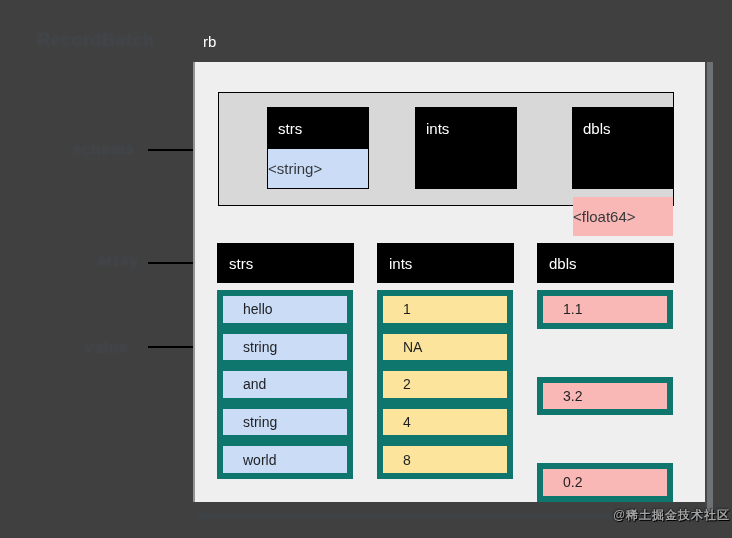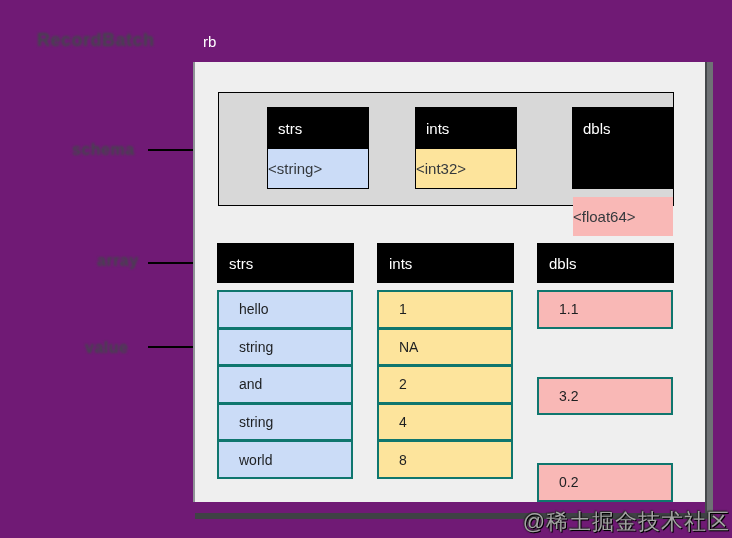--- a/index.html
+++ b/index.html
@@ -3,21 +3,21 @@
 <meta charset="utf-8">
 <style>
   * { margin: 0; padding: 0; box-sizing: border-box; }
   html, body { background: #000; }
   body { font-family: "Liberation Sans", "DejaVu Sans", sans-serif; }
 
   .canvas {
     position: relative;
     width: 732px;
     height: 538px;
-    background: #701a75;
+    background: #404040;
     overflow: hidden;
   }
 
   
   .dim-label {
     position: absolute;
     color: #42464b;
     font-weight: 700;
     filter: blur(1.1px);
     letter-spacing: 0.5px;
@@ -99,21 +99,21 @@
     width: 137px; height: 40px;
     background: #000;
     color: #fff;
     font-size: 15px;
     display: flex; align-items: center;
     padding-left: 12px;
   }
   .col-cells { position: absolute; top: 228px; width: 136px; }
   .cell {
     height: 38.6px;
-    border: 2px solid #0f766e;
+    border: 6px solid #0f766e;
     margin-top: -1px;
     display: flex; align-items: center;
     padding-left: 20px;
     font-size: 14px;
     color: #1d1f21;
   }
   .cell:first-child { margin-top: 0; }
   .bg-blue { background: #cbdcf7; }
   .bg-yellow { background: #fde49c; }
   .bg-pink { background: #f9b8b6; margin-top: 48px; }
@@ -141,22 +141,22 @@
   .arrow-array .shaft { width: 63px; }
   .arrow-array .head { left: 61px; }
   .arrow-value { left: 148px; top: 347px; }
   .arrow-value .shaft { width: 71px; }
   .arrow-value .head { left: 69px; }
 
   .watermark {
     position: absolute;
     right: 2px; top: 507px;
     color: #a3a3a3;
-    font-size: 22px;
-    font-weight: 400;
+    font-size: 12px;
+    font-weight: 700;
     letter-spacing: 1px;
     text-shadow: 1px 1px 0 #000, -1px -1px 1px #303030, 0 0 2px #000;
   }
 </style>
 </head>
 <body>
 
 <div class="canvas">
 
   <div class="dim-label dim-title">RecordBatch</div>
@@ -181,21 +181,20 @@
 
   <div class="card">
 
     <div class="schema-box">
       <div class="field-card fc-0">
         <div class="field-name">strs</div>
         <div class="field-type bg-blue">&lt;string&gt;</div>
       </div>
       <div class="field-card fc-1">
         <div class="field-name">ints</div>
-        <div class="field-type bg-yellow">&lt;int32&gt;</div>
       </div>
       <div class="field-card fc-2">
         <div class="field-name">dbls</div>
         <div class="field-type bg-pink">&lt;float64&gt;</div>
       </div>
     </div>
 
     <div class="col-header col-0">strs</div>
     <div class="col-cells col-0">
       <div class="cell bg-blue">hello</div>

